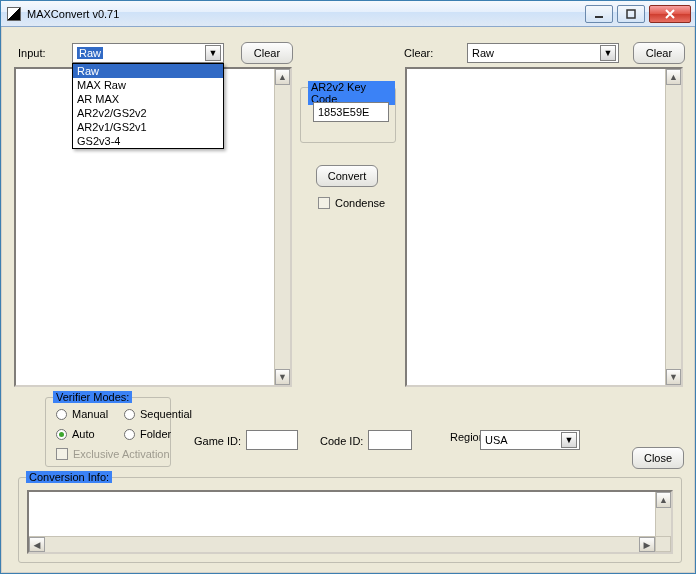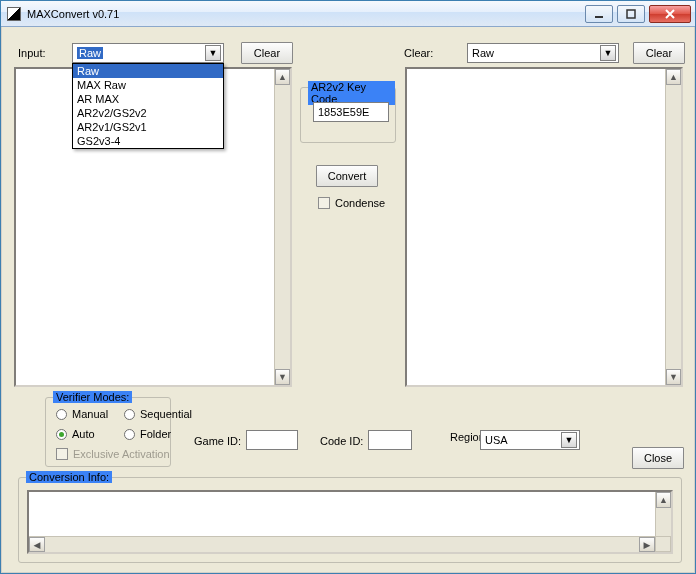--- a/index.html
+++ b/index.html
@@ -73,21 +73,21 @@
     background: linear-gradient(to bottom,#fff,#d8d8d8);
     display:flex; align-items:center; justify-content:center;
     margin-left:auto;
     font-size: 9px; color:#000;
   }
   .btn {
     position:absolute;
     height: 22px;
     border: 1px solid #888;
     background: linear-gradient(to bottom,#fdfdfd,#e3e3de);
-    border-radius: 1px;
+    border-radius: 6px;
     display:flex; align-items:center; justify-content:center;
     font-size:11px;
     padding: 0 10px;
   }
   .sunken {
     position:absolute;
     background:#fff;
     border: 2px inset #d4d0c8;
   }
   .scroll-v {

